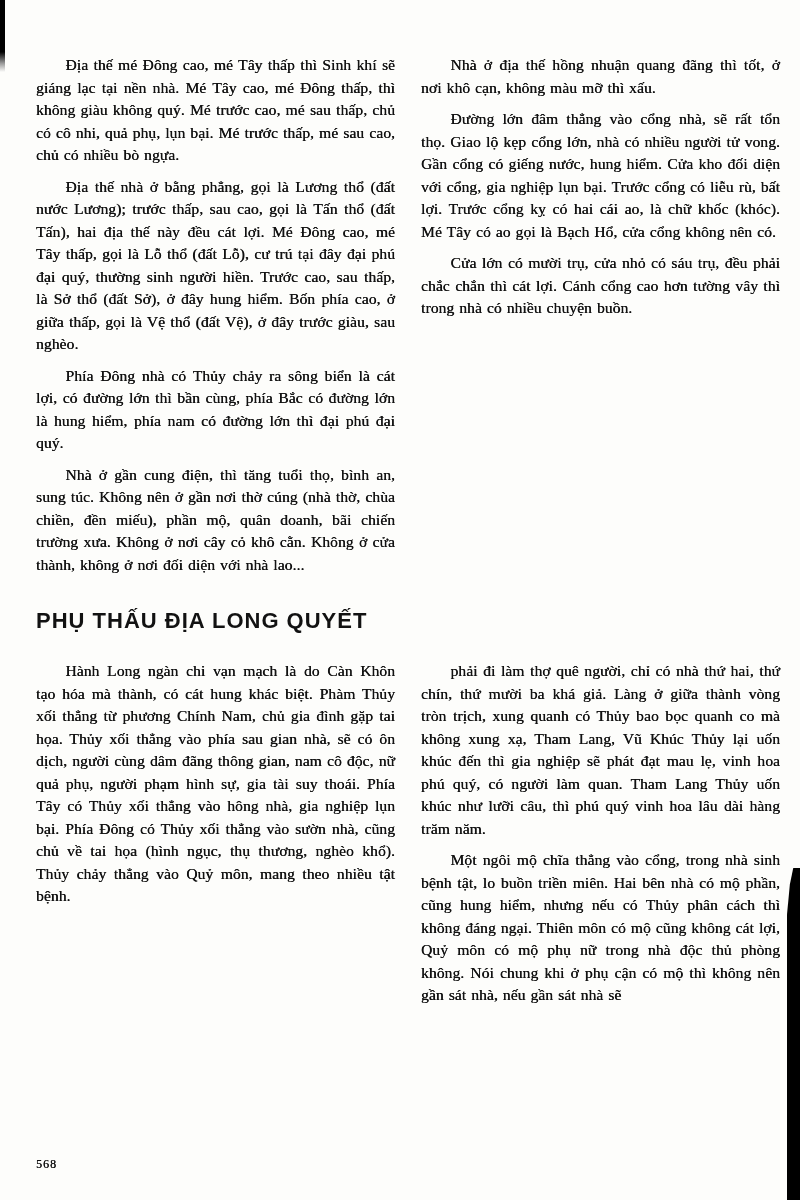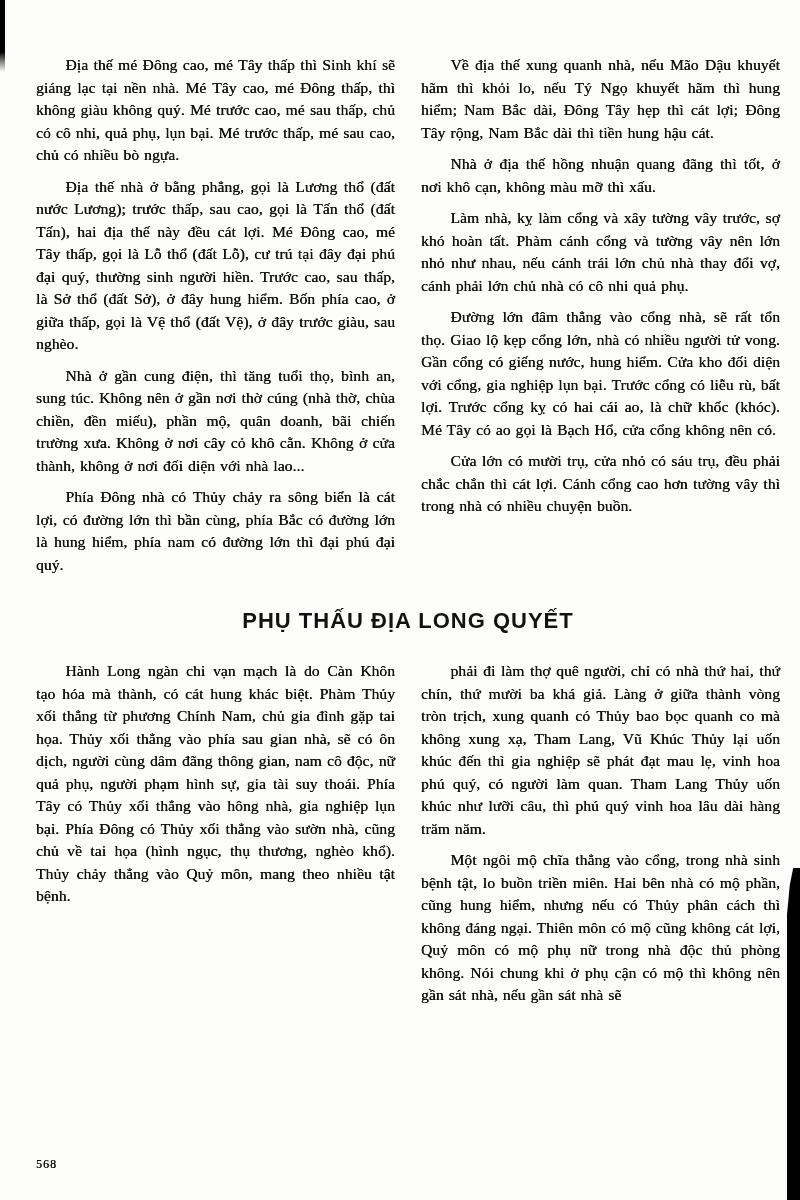--- a/index.html
+++ b/index.html
@@ -52,21 +52,20 @@
     line-height: 22.5px;
     text-align: justify;
     text-indent: 1.9em;
     margin-bottom: 9px;
     letter-spacing: 0.1px;
     word-spacing: 1px;
     text-shadow: 0.3px 0 0 var(--ink);
   }
   .col p:last-child { margin-bottom: 0; }
   .heading {
-    text-align: center;
     font-family: "Liberation Sans", "DejaVu Sans", sans-serif;
     font-weight: bold;
     font-size: 22px;
     letter-spacing: 1px;
     margin-top: 32px;
     margin-bottom: 26px;
     color: var(--ink);
   }
   .page-number {
     position: absolute;
@@ -82,27 +81,25 @@
 
 <div class="page">
 
   <div class="artifact-left-top"></div>
   <div class="artifact-right-bottom"></div>
 
   <div class="columns">
     <div class="col">
       <p>Địa thế mé Đông cao, mé Tây thấp thì Sinh khí sẽ giáng lạc tại nền nhà. Mé Tây cao, mé Đông thấp, thì không giàu không quý. Mé trước cao, mé sau thấp, chủ có cô nhi, quả phụ, lụn bại. Mé trước thấp, mé sau cao, chủ có nhiều bò ngựa.</p>
       <p>Địa thế nhà ở bằng phẳng, gọi là Lương thổ (đất nước Lương); trước thấp, sau cao, gọi là Tấn thổ (đất Tấn), hai địa thế này đều cát lợi. Mé Đông cao, mé Tây thấp, gọi là Lỗ thổ (đất Lỗ), cư trú tại đây đại phú đại quý, thường sinh người hiền. Trước cao, sau thấp, là Sở thổ (đất Sở), ở đây hung hiểm. Bốn phía cao, ở giữa thấp, gọi là Vệ thổ (đất Vệ), ở đây trước giàu, sau nghèo.</p>
+      <p>Phía Đông nhà có Thủy chảy ra sông biển là cát lợi, có đường lớn thì bần cùng, phía Bắc có đường lớn là hung hiểm, phía nam có đường lớn thì đại phú đại quý.</p>
       <p>Nhà ở gần cung điện, thì tăng tuổi thọ, bình an, sung túc. Không nên ở gần nơi thờ cúng (nhà thờ, chùa chiền, đền miếu), phần mộ, quân doanh, bãi chiến trường xưa. Không ở nơi cây cỏ khô cằn. Không ở cửa thành, không ở nơi đối diện với nhà lao...</p>
-      <p>Phía Đông nhà có Thủy chảy ra sông biển là cát lợi, có đường lớn thì bần cùng, phía Bắc có đường lớn là hung hiểm, phía nam có đường lớn thì đại phú đại quý.</p>
     </div>
     <div class="col">
-      <p>Về địa thế xung quanh nhà, nếu Mão Dậu khuyết hãm thì khỏi lo, nếu Tý Ngọ khuyết hãm thì hung hiểm; Nam Bắc dài, Đông Tây hẹp thì cát lợi; Đông Tây rộng, Nam Bắc dài thì tiền hung hậu cát.</p>
       <p>Nhà ở địa thế hồng nhuận quang đãng thì tốt, ở nơi khô cạn, không màu mỡ thì xấu.</p>
-      <p>Làm nhà, kỵ làm cổng và xây tường vây trước, sợ khó hoàn tất. Phàm cánh cổng và tường vây nên lớn nhỏ như nhau, nếu cánh trái lớn chủ nhà thay đổi vợ, cánh phải lớn chủ nhà có cô nhi quả phụ.</p>
       <p>Đường lớn đâm thẳng vào cổng nhà, sẽ rất tổn thọ. Giao lộ kẹp cổng lớn, nhà có nhiều người tử vong. Gần cổng có giếng nước, hung hiểm. Cửa kho đối diện với cổng, gia nghiệp lụn bại. Trước cổng có liễu rù, bất lợi. Trước cổng kỵ có hai cái ao, là chữ khốc (khóc). Mé Tây có ao gọi là Bạch Hổ, cửa cổng không nên có.</p>
       <p>Cửa lớn có mười trụ, cửa nhỏ có sáu trụ, đều phải chắc chắn thì cát lợi. Cánh cổng cao hơn tường vây thì trong nhà có nhiều chuyện buồn.</p>
     </div>
   </div>
 
   <h1 class="heading">PHỤ THẤU ĐỊA LONG QUYẾT</h1>
 
   <div class="columns">
     <div class="col">
       <p>Hành Long ngàn chi vạn mạch là do Càn Khôn tạo hóa mà thành, có cát hung khác biệt. Phàm Thủy xối thẳng từ phương Chính Nam, chủ gia đình gặp tai họa. Thủy xối thẳng vào phía sau gian nhà, sẽ có ôn dịch, người cùng dâm đãng thông gian, nam cô độc, nữ quả phụ, người phạm hình sự, gia tài suy thoái. Phía Tây có Thủy xối thẳng vào hông nhà, gia nghiệp lụn bại. Phía Đông có Thủy xối thẳng vào sườn nhà, cũng chủ về tai họa (hình ngục, thụ thương, nghèo khổ). Thủy chảy thẳng vào Quỷ môn, mang theo nhiều tật bệnh.</p>

